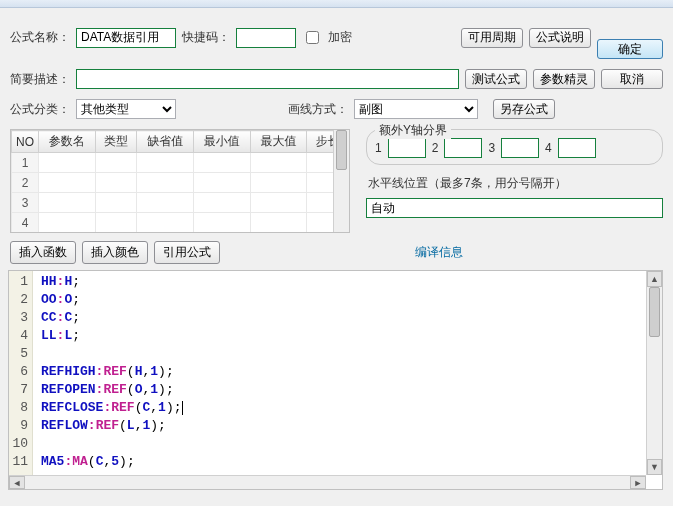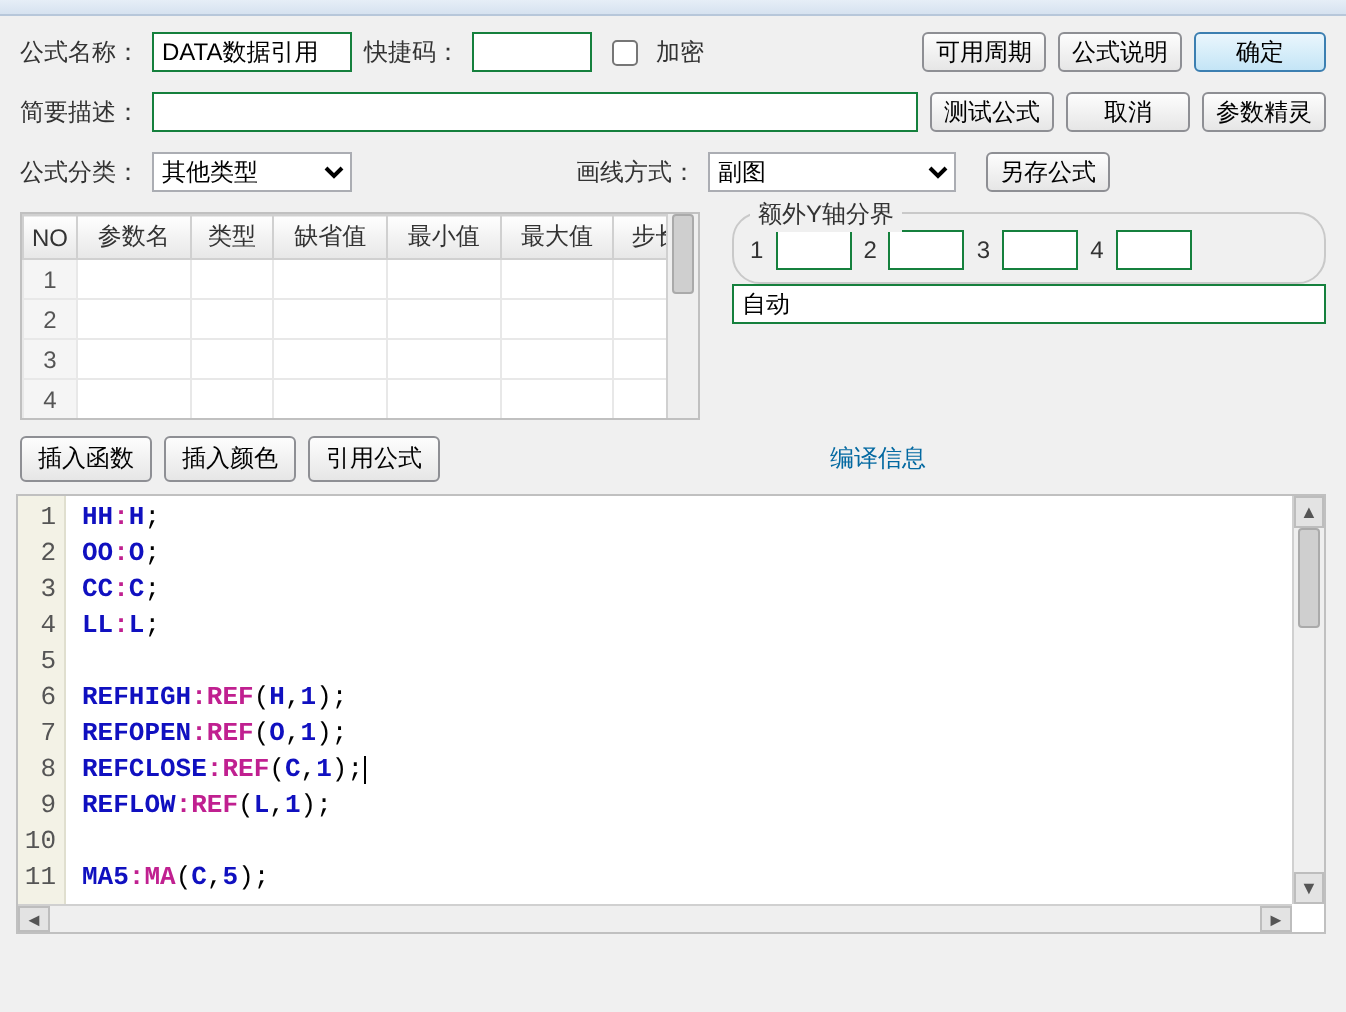--- a/index.html
+++ b/index.html
@@ -33,20 +33,21 @@
     border:1px solid #8e8f94;
     border-radius:3px;
     font-size:12px;
     cursor:pointer;
     padding:0 6px;
   }
   .btn-primary {
     border:1px solid #3c7fb1;
     background:linear-gradient(#eaf6fd,#c4e5f6);
     min-width:66px;
+    margin-top:23px;
   }
   select {
     height:20px; border:1px solid #abadb3; background:#fff;
     font-family:inherit; font-size:12px;
   }
   .mid { display:flex; gap:16px; }
   .paramtable {
     border:1px solid #c0c0c0; background:#fff;
     width:340px; height:104px; overflow:hidden; position:relative;
   }
@@ -123,22 +124,22 @@
     <span style="flex:1"></span>
     <button class="btn">可用周期</button>
     <button class="btn">公式说明</button>
     <button class="btn btn-primary">确定</button>
   </div>
 
   <div class="row">
     <span class="label">简要描述：</span>
     <input type="text" style="flex: 1 1 0%;" value="">
     <button class="btn">测试公式</button>
+    <button class="btn">参数精灵</button>
     <button class="btn">取消</button>
-    <button class="btn">参数精灵</button>
   </div>
 
   <div class="row">
     <span class="label">公式分类：</span>
     <select style="width:100px">
       <option>其他类型</option>
     </select>
     <span style="width:100px"></span>
     <span class="label">画线方式：</span>
     <select style="width:124px">
@@ -211,20 +212,21 @@
           <span class="n">1</span>
           <input type="text" value="" style="">
           <span class="n">2</span>
           <input type="text" value="" style="">
           <span class="n">3</span>
           <input type="text" value="" style="">
           <span class="n">4</span>
           <input type="text" value="" style="">
         </div>
       </div>
+      <div class="hlabel">水平线位置（最多7条，用分号隔开）</div>
       <input type="text" class="hinput" value="自动" style="">
     </div>
   </div>
 
   <div class="toolbar2">
     <button class="smallbtn">插入函数</button>
     <button class="smallbtn">插入颜色</button>
     <button class="smallbtn">引用公式</button>
     <span class="compile-label">编译信息</span>
   </div>

